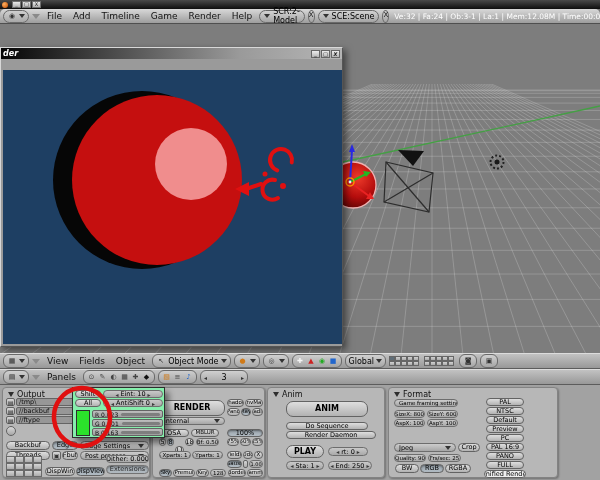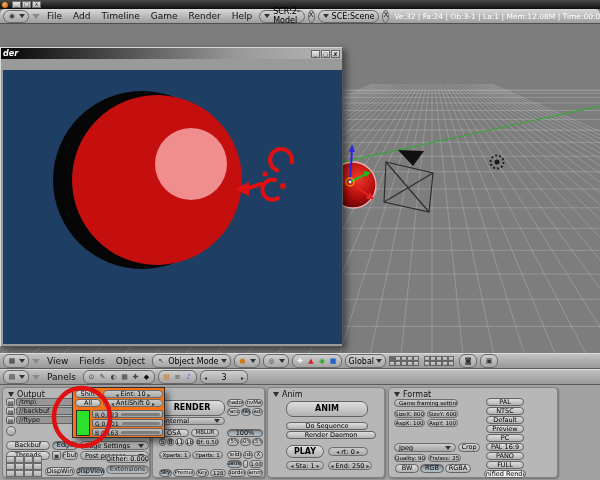--- a/index.html
+++ b/index.html
@@ -83,21 +83,21 @@
   .iconbtn{position:absolute;display:flex;align-items:center;justify-content:center;
     background:linear-gradient(#d6d6d6,#aeaeae);border:1px solid #646464;border-radius:2px;
     font-size:6px;color:#333;box-sizing:border-box;}
   .grid12{position:absolute;display:grid;grid-template-columns:repeat(4,9px);grid-auto-rows:7px;}
   .grid12 i{background:linear-gradient(#d4d4d4,#ababab);border:0.5px solid #6a6a6a;box-sizing:border-box;}
   .roundb{position:absolute;width:10px;height:10px;border-radius:50%;
     background:linear-gradient(#d8d8d8,#a8a8a8);border:1px solid #626262;box-sizing:border-box;}
   .sl{position:absolute;display:flex;align-items:center;background:linear-gradient(#bdbdbd,#9f9f9f);
     border:1px solid #646464;border-radius:2px;font-size:6px;color:#0a0a0a;padding:0 2px;box-sizing:border-box;}
   .sl::after{content:"";flex:1;height:3px;background:#7e7e7e;margin-left:3px;border-radius:2px;}
-  .popup{position:absolute;left:72px;top:2px;width:93px;height:51px;background:#f97316;
+  .popup{position:absolute;left:72px;top:2px;width:93px;height:51px;background:#86efac;
     border:1px solid #2e2e2e;box-shadow:4px 5px 6px rgba(0,0,0,.45);z-index:5;box-sizing:border-box;}
   .swatch{position:absolute;border:1px solid #2e2e2e;box-sizing:border-box;}
   .anno{position:absolute;left:0;top:0;z-index:7;pointer-events:none;}
   .bigb{font-weight:bold;font-size:8px;}
 </style>
 </head>
 <body>
 
 <div class="screen">
 
@@ -415,21 +415,21 @@
       <span class="b pressed" style="left:88px;top:20px;width:10px;height:8px;font-size:5.5px;">Ray</span>
       <span class="b" style="left:99px;top:20px;width:11px;height:8px;font-size:5.5px;">Radio</span>
       <span class="dd" style="left:6px;top:29px;width:66px;height:8px;">
         <span>internal</span>
       </span>
       <span class="b" style="left:6px;top:41px;width:30px;height:8px;">OSA</span>
       <span class="b" style="left:38px;top:41px;width:28px;height:8px;font-size:5.5px;">MBLUR</span>
       <span class="b pressed" style="left:74px;top:41px;width:36px;height:8px;">100%</span>
       <span class="b" style="left:6px;top:50px;width:7px;height:8px;">5</span>
       <span class="b pressed" style="left:14px;top:50px;width:7px;height:8px;">8</span>
-      <span class="b" style="left:22px;top:50px;width:9px;height:8px;">11</span>
+      <span class="b" style="left:22px;top:58px;width:9px;height:8px;">11</span>
       <span class="b" style="left:32px;top:50px;width:9px;height:8px;">18</span>
       <span class="num" style="left:43px;top:50px;width:23px;height:8px;font-size:5.5px;">Bf: 0.50</span>
       <span class="b" style="left:74px;top:50px;width:12px;height:8px;font-size:5.5px;">75%</span>
       <span class="b" style="left:87px;top:50px;width:11px;height:8px;font-size:5.5px;">50%</span>
       <span class="b" style="left:99px;top:50px;width:11px;height:8px;font-size:5.5px;">25%</span>
       <span class="num" style="left:6px;top:63px;width:32px;height:8px;font-size:5.5px;">Xparts: 1</span>
       <span class="num" style="left:39px;top:63px;width:31px;height:8px;font-size:5.5px;">Yparts: 1</span>
       <span class="b" style="left:74px;top:63px;width:15px;height:8px;font-size:5.5px;">Fields</span>
       <span class="b" style="left:90px;top:63px;width:10px;height:8px;font-size:5.5px;">Odd</span>
       <span class="b" style="left:101px;top:63px;width:9px;height:8px;font-size:5.5px;">X</span>

